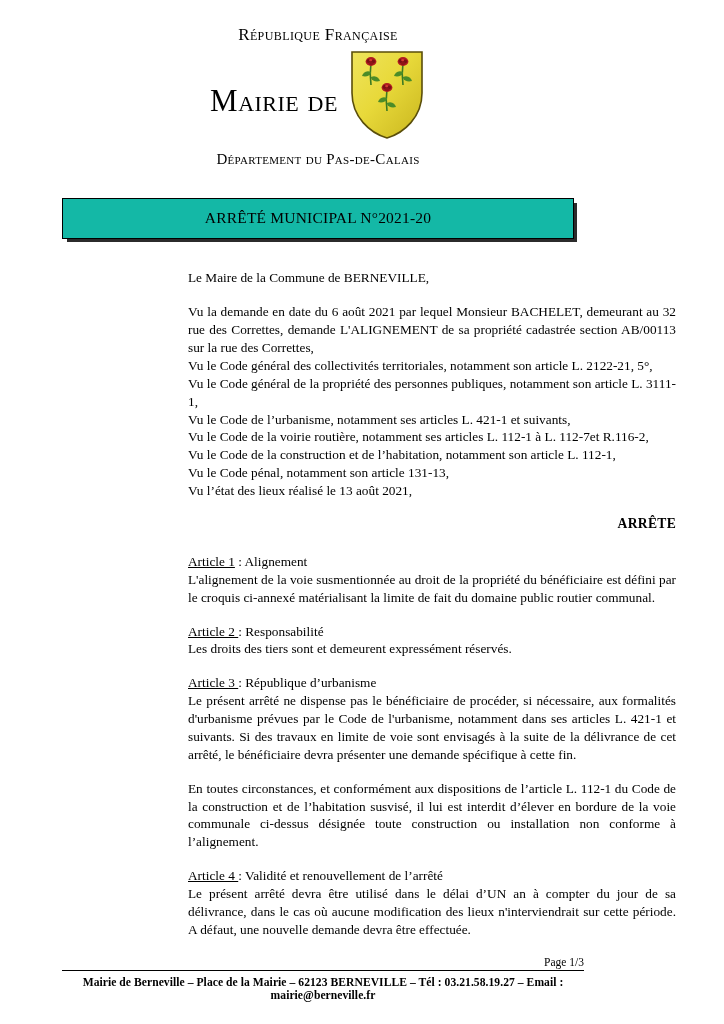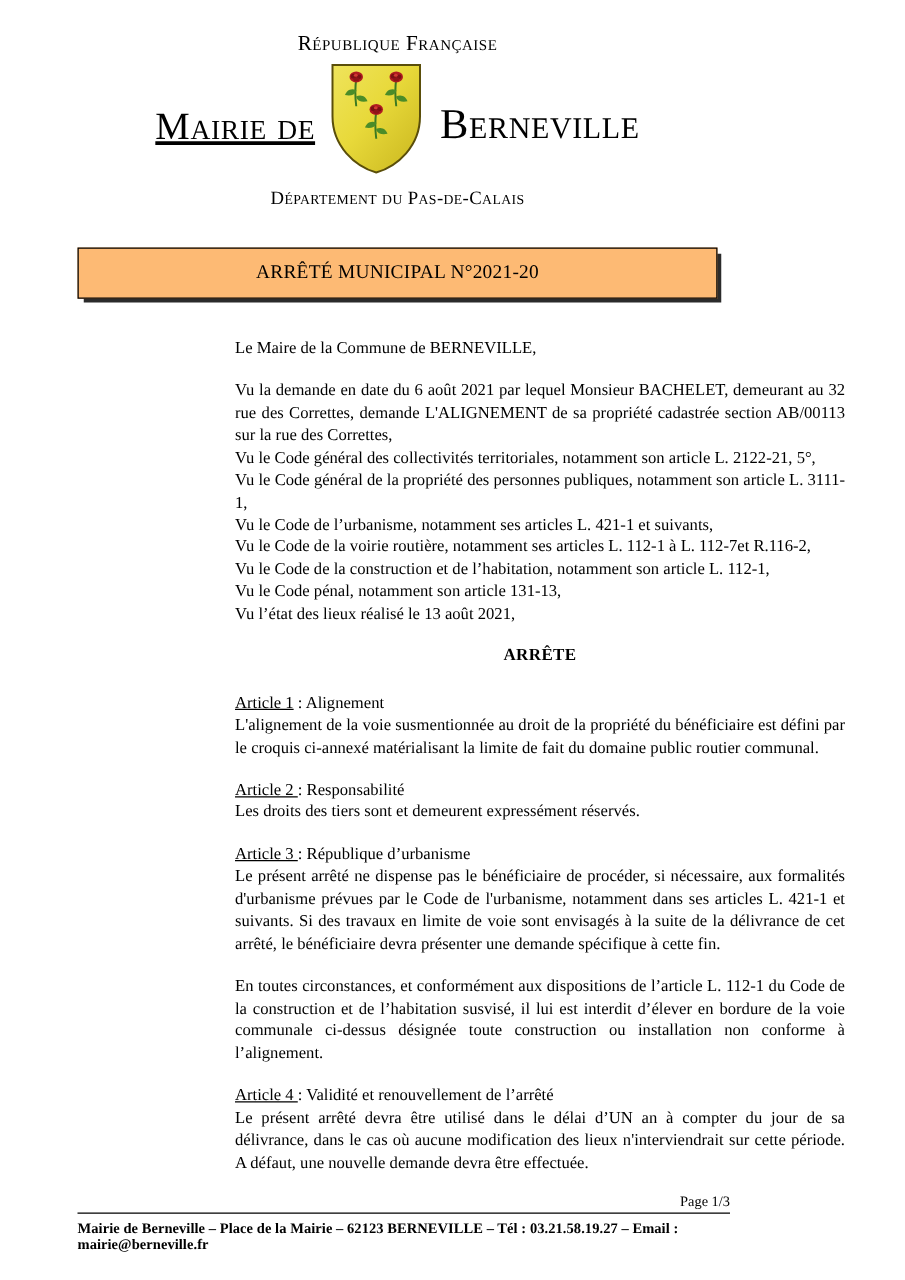--- a/index.html
+++ b/index.html
@@ -42,21 +42,21 @@
     margin-top: 6px;
     height: 92px;
   }
   .mairie-word {
     font-variant: small-caps;
     font-size: 31px;
     line-height: 1;
     letter-spacing: 0.5px;
     white-space: nowrap;
   }
-  .mairie-word.left { padding-right: 10px; padding-top: 10px; text-decoration: underline; }
+  .mairie-word.left { padding-right: 10px; padding-top: 10px; }
   .mairie-word.right { padding-left: 12px; padding-top: 10px; font-size: 34px; }
 
   .blason {
     width: 78px;
     height: 92px;
     flex: 0 0 auto;
   }
 
   .departement {
     font-variant: small-caps;
@@ -67,21 +67,21 @@
 
   
   .title-box-wrap {
     margin: 30px 62px 0 62px;
     position: relative;
   }
   .title-box {
     border: 1.5px solid #000;
     padding: 9px 6px 10px 6px;
     text-align: center;
-    background: #fdba74;
+    background: #14b8a6;
     position: relative;
     z-index: 2;
     box-shadow: 4px 4px 0 -1px #2b2b2b;
   }
   .title-line {
     font-size: 15.5px;
     line-height: 1.32;
     letter-spacing: 0.2px;
   }
 
@@ -96,21 +96,21 @@
     font-size: 13.3px;
     line-height: 1.345;
     text-align: justify;
     margin: 0;
   }
   .p.nojust { text-align: left; }
   .gap-md { height: 16px; }
   .gap-lg { height: 21px; }
 
   .arrete-head {
-    text-align: center;
+    text-align: right;
     font-weight: bold;
     font-size: 13.6px;
     letter-spacing: 0.3px;
   }
 
   .art-head {
     font-size: 13.3px;
     line-height: 1.345;
   }
   .art-head .num {
@@ -126,20 +126,21 @@
   }
   .page-num {
     text-align: right;
     font-size: 11.5px;
     padding-bottom: 2px;
   }
   .footer-rule {
     border-top: 1px solid #000;
   }
   .footer-line {
+    text-align: center;
     font-size: 11.6px;
     font-weight: bold;
     padding-top: 5px;
     letter-spacing: 0.05px;
   }
 </style>
 </head>
 <body>
 
 <div class="page">
@@ -168,21 +169,20 @@
             <ellipse cx="0" cy="4.4" rx="2.4" ry="1.6" fill="#8E1418"></ellipse>
             <ellipse cx="-0.4" cy="1.1" rx="1.5" ry="1.2" fill="#D33A33"></ellipse>
           </g>
         </defs>
         <path d="M4 3 H74 V44 C74 68, 56 84, 39 89 C22 84, 4 68, 4 44 Z" fill="url(#shieldGrad)" stroke="#5A4E0A" stroke-width="1.6"></path>
         <use href="#rose" x="23" y="10"></use>
         <use href="#rose" x="55" y="10"></use>
         <use href="#rose" x="39" y="36"></use>
       </svg>
 
-      <div class="mairie-word right">Berneville</div>
     </div>
 
     <div class="departement">Département du Pas-de-Calais</div>
   </div>
 
   <div class="title-box-wrap">
     <div class="title-box">
       <div class="title-line">ARRÊTÉ MUNICIPAL N°2021-20</div>
     </div>
   </div>

